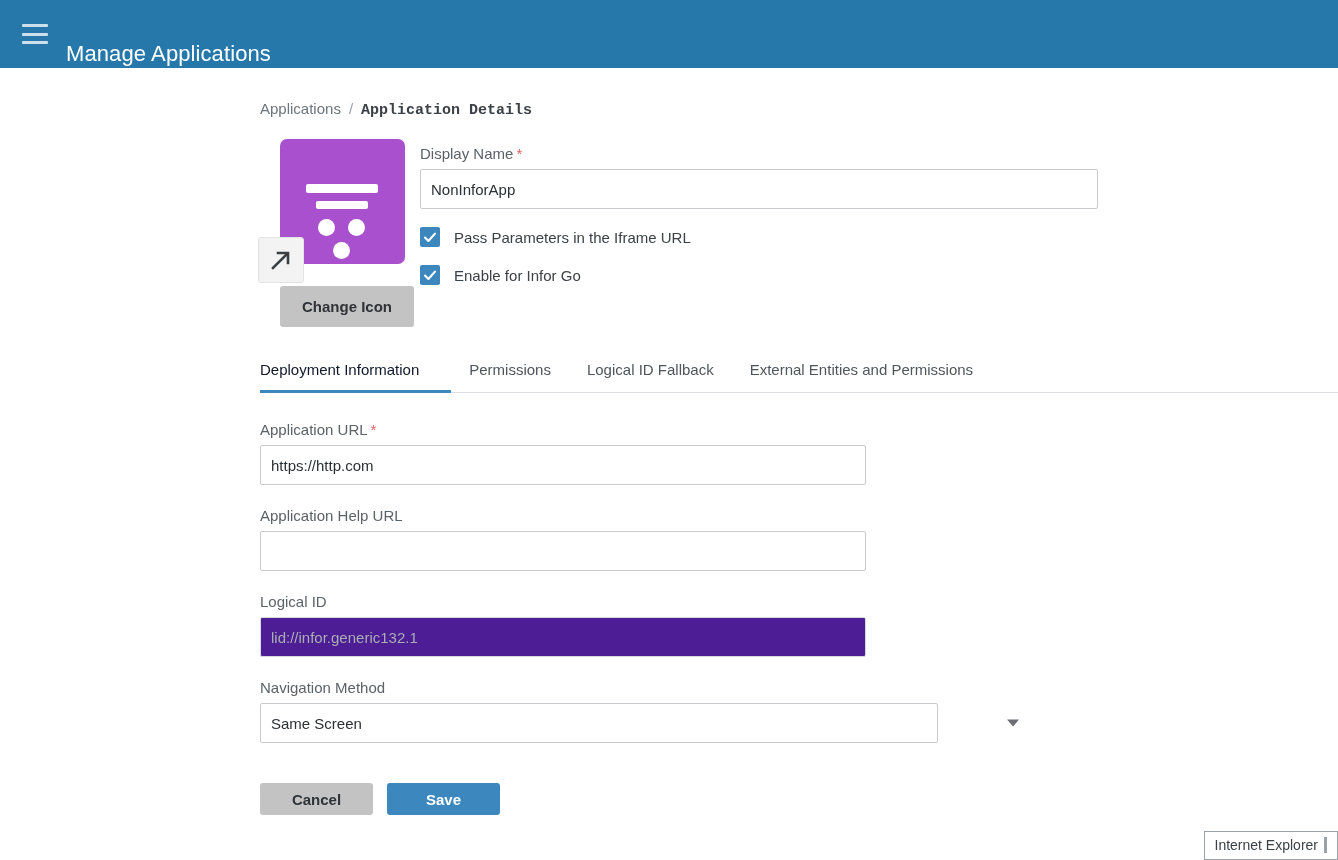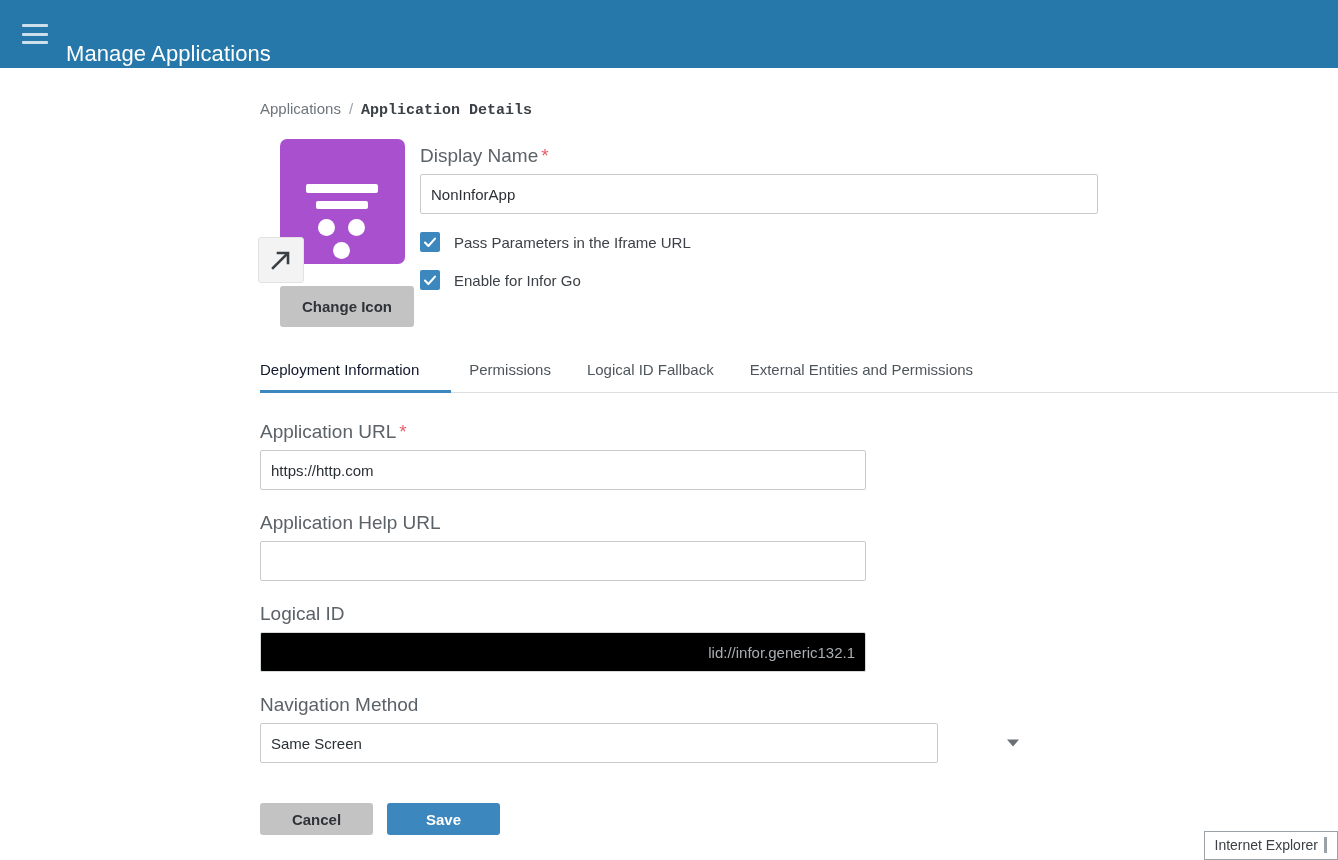--- a/index.html
+++ b/index.html
@@ -158,21 +158,21 @@
     padding: 12px 22px;
     cursor: pointer;
   }
 
   
   .field-col {
     flex: 1;
     padding-top: 6px;
   }
   .field-label {
-    font-size: 19px;
+    font-size: 15px;
     color: #5b6268;
     margin-bottom: 7px;
   }
   .req-star {
     color: #e8606a;
     margin-left: 3px;
   }
   .text-input {
     display: block;
     box-sizing: border-box;
@@ -181,24 +181,23 @@
     border-radius: 2px;
     background: #ffffff;
     padding: 0 10px;
     font-size: 15px;
     color: #2b3035;
     font-family: "Liberation Sans", sans-serif;
     outline: none;
   }
   .text-input::placeholder { color: #a9aeb2; }
   .text-input:disabled {
-    background: #000000;
+    background: #4c1d95;
     color: #9fa4a8;
     border-color: #d6d9db;
-    text-align: right;
   }
   .input-name { width: 678px; }
 
   .checkrow {
     display: flex;
     align-items: center;
     margin-top: 18px;
     cursor: pointer;
   }
   .checkbox {

